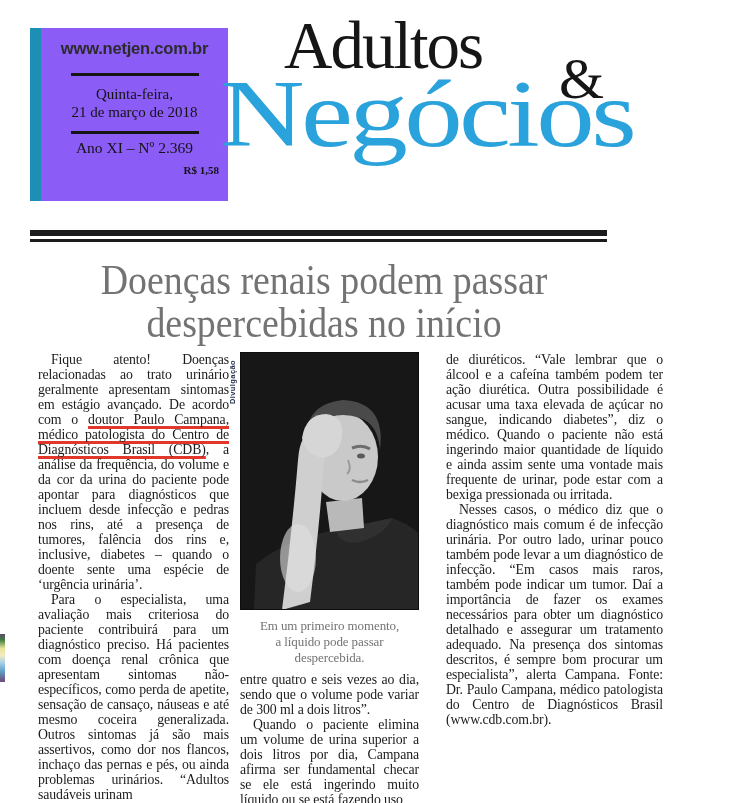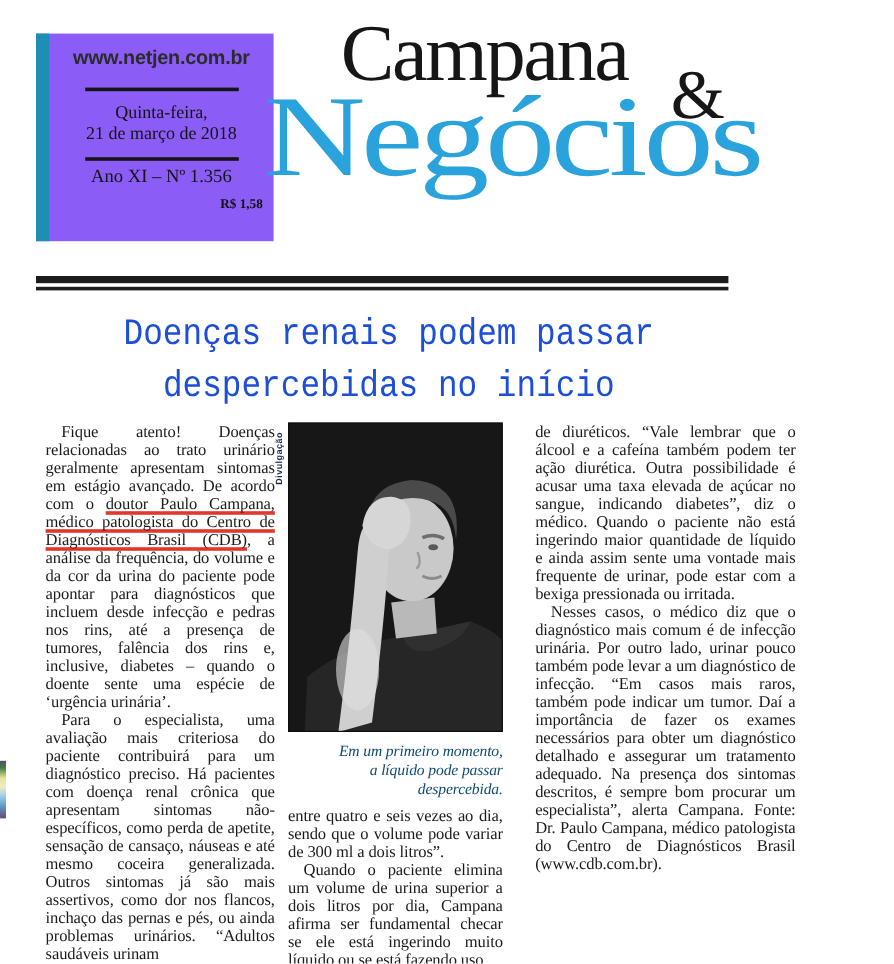--- a/index.html
+++ b/index.html
@@ -66,23 +66,23 @@
   }
 
   
   .rule-thick{position:absolute;left:30px;top:230px;width:577px;height:6px;background:#1c1c1e;}
   .rule-thin{position:absolute;left:30px;top:239px;width:577px;height:3px;background:#1c1c1e;}
 
   
   .headline{
     position:absolute;left:28px;top:258px;width:592px;
     text-align:center;
-    font-family:Liberation Mono, monospace;
-    font-weight:400;color:#1d4ed8;
-    font-size:31px;line-height:43px;
+    font-family:Liberation Serif, serif;
+    font-weight:400;color:#737373;
+    font-size:43px;line-height:43px;
   }
   .headline-line{display:block;transform:scaleX(0.88);white-space:nowrap;}
 
   
   .col{
     position:absolute;top:352px;
     font-size:13.8px;line-height:15px;
     text-align:justify;letter-spacing:-0.1px;
   }
   .col p{margin:0;text-indent:13px;}
@@ -103,22 +103,22 @@
   .photo-frame{width:179px;height:258px;display:block;}
   .photo-credit{
     position:absolute;left:228px;top:404px;
     transform:rotate(-90deg);transform-origin:0 0;
     font-family:"Liberation Sans",sans-serif;
     font-size:7.5px;font-weight:bold;color:#1d2a4a;
     letter-spacing:0.4px;white-space:nowrap;
   }
   .caption{
     margin-top:8px;margin-bottom:6px;
-    text-align:right;font-style:italic;
-    font-size:13px;line-height:16px;color:#0c4a6e;
+    text-align:center;
+    font-size:13px;line-height:16px;color:#737373;
   }
 
   
   .edge-sliver{
     position:absolute;left:0;top:634px;width:5px;height:48px;
     background:linear-gradient(180deg,#5d4a6e 0%,#3e7d3e 12%,#e8e49b 30%,#f0ecc0 45%,#a7cfe8 60%,#5e9fc9 78%,#6b5580 96%);
   }
 </style>
 </head>
 <body>
@@ -126,27 +126,27 @@
 <div class="page">
 
   <div class="info-box">
     <div class="info-accent"></div>
     <div class="info-content">
       <div class="info-url">www.netjen.com.br</div>
       <div class="info-divider"></div>
       <div class="info-date">Quinta-feira,</div>
       <div class="info-date">21 de março de 2018</div>
       <div class="info-divider second"></div>
-      <div class="info-edition">Ano XI – Nº 1.356</div>
+      <div class="info-edition">Ano XI – Nº 2.369</div>
       <div class="info-price">R$ 1,58</div>
     </div>
   </div>
 
   <div class="logo">
-    <span class="logo-word-top">Campana</span>
+    <span class="logo-word-top">Adultos</span>
     <span class="logo-amp">&amp;</span>
     <span class="logo-word-bottom">Negócios</span>
   </div>
 
   <div class="rule-thick"></div>
   <div class="rule-thin"></div>
 
   <h1 class="headline" style="margin:0;font-weight:400;">
     <span class="headline-line">Doenças renais podem passar</span>
     <span class="headline-line">despercebidas no início</span>

